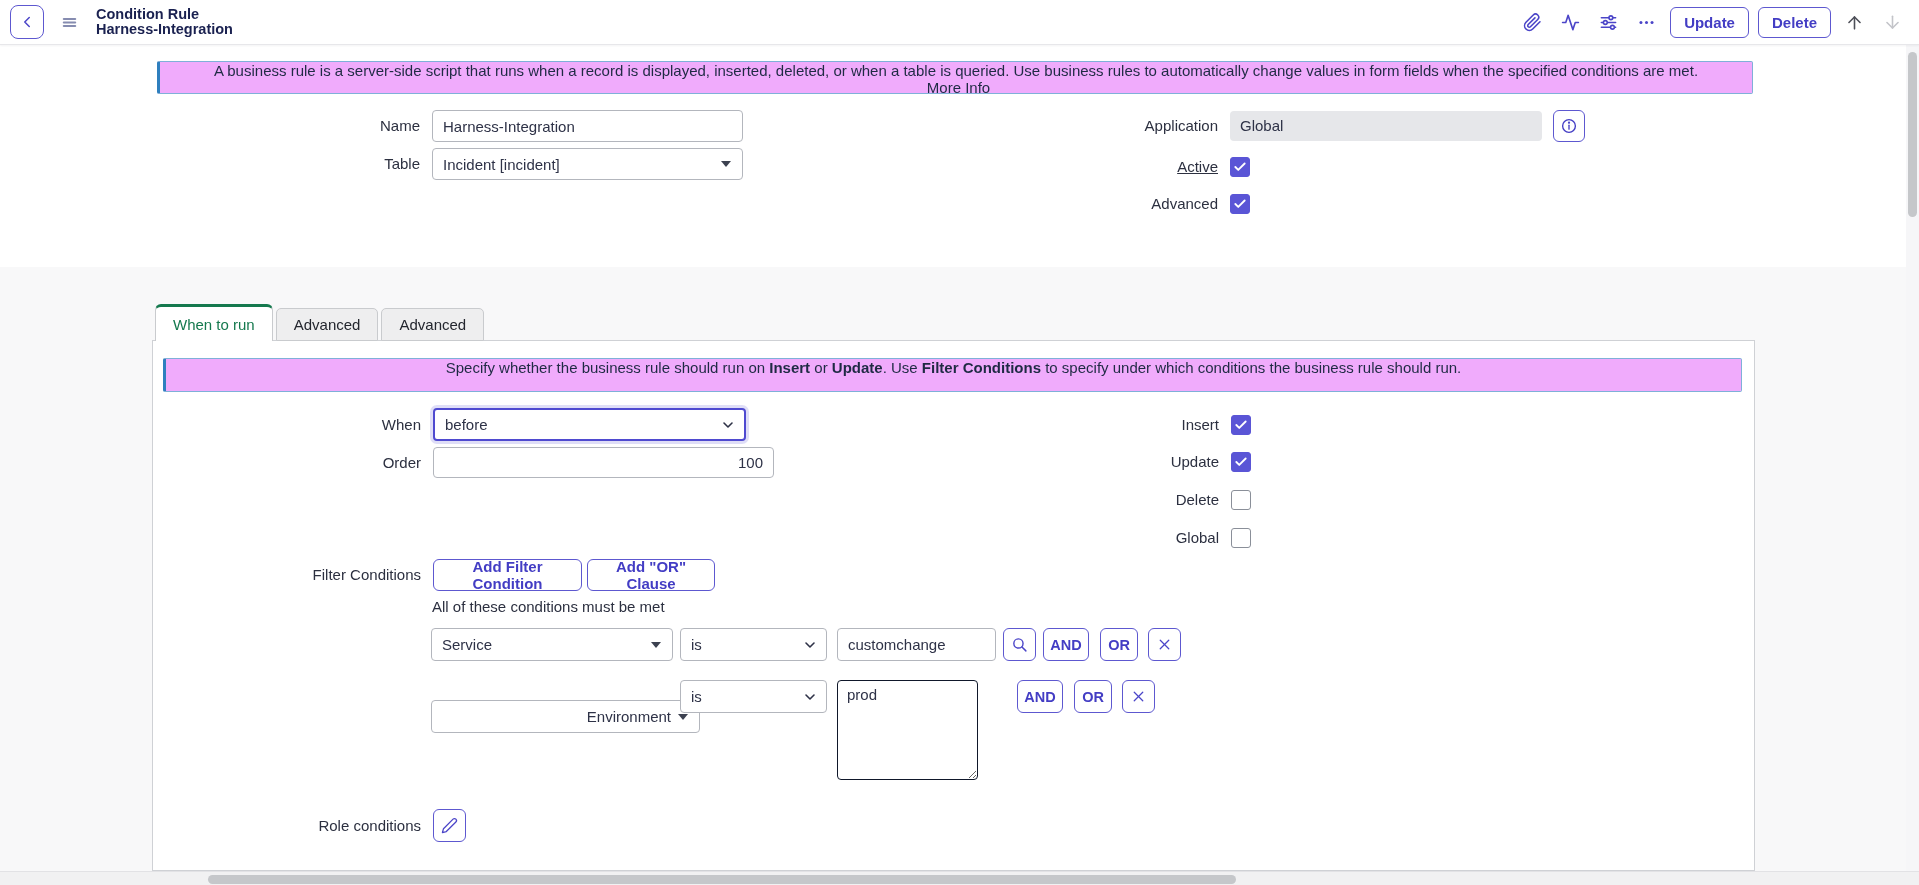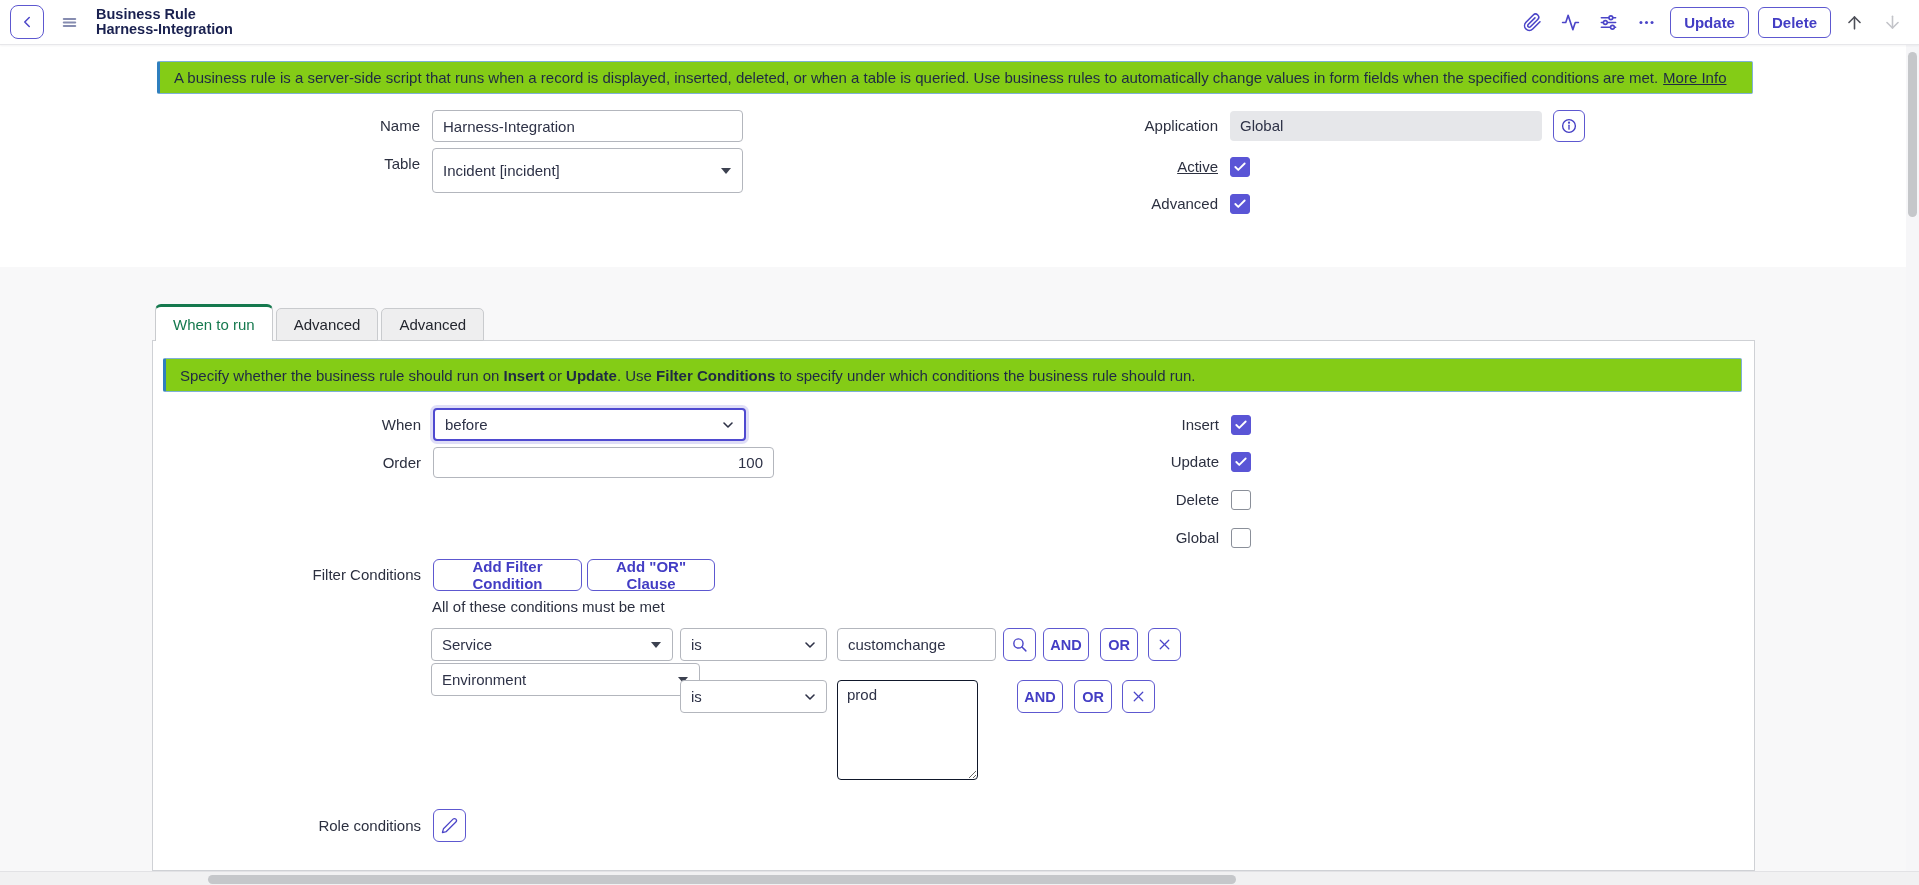--- a/index.html
+++ b/index.html
@@ -20,22 +20,22 @@
         background:#fff;color:#433dc4;font-weight:700;font-size:15px;cursor:pointer;
         font-family:"Liberation Sans","DejaVu Sans",sans-serif;box-sizing:border-box;}
   .hbtn{height:31px;padding:0 13px;margin-left:9px;}
   .arrowbtn{width:30px;height:30px;margin-left:8px;color:#4d4f58;}
   .arrowbtn.disabled{color:#c3c4c9;cursor:default;}
 
   
   .gray-bg{position:absolute;left:0;top:267px;right:0;bottom:0;background:#f8f8f9;}
 
   
-  .banner{position:absolute;box-sizing:border-box;background:#84cc16;border:1px solid #7fb0d8;border-left:3px solid #2f7fbe;
-          border-radius:2px;display:flex;align-items:center;padding:0 14px;font-size:15px;color:#1f2a44;white-space:nowrap;overflow:hidden;}
+  .banner{position:absolute;box-sizing:border-box;background:#f0abfc;border:1px solid #7fb0d8;border-left:3px solid #2f7fbe;
+          border-radius:2px;display:flex;align-items:center;padding:0 14px;font-size:15px;color:#1f2a44;white-space:nowrap;overflow:hidden;flex-direction:column;}
   .banner a{color:#1f2a44;text-decoration:underline;cursor:pointer;margin-left:5px;}
 
   
   .flabel{position:absolute;text-align:right;font-size:15px;color:#2c3040;}
   .tinput{position:absolute;box-sizing:border-box;border:1px solid #b3b6bd;border-radius:4px;padding:0 10px;
           font-family:"Liberation Sans","DejaVu Sans",sans-serif;font-size:15px;color:#2e3247;background:#fff;outline:none;}
   .readonly-field{position:absolute;box-sizing:border-box;background:#e6e7ea;border-radius:4px;padding:0 10px;
           font-size:15px;color:#2e3247;overflow:hidden;}
   .selbox{position:absolute;box-sizing:border-box;border:1px solid #b3b6bd;border-radius:4px;background:#fff;
           display:flex;align-items:center;padding:0 28px 0 10px;font-size:15px;color:#2e3247;cursor:pointer;}
@@ -88,21 +88,21 @@
         </svg>
     </button>
     <button class="iconbtn menu-btn">
       <svg width="17" height="17" viewBox="0 0 24 24" fill="none" stroke="currentColor" stroke-width="3" stroke-linecap="round">
           <line x1="4" y1="7" x2="20" y2="7"></line>
           <line x1="4" y1="12" x2="20" y2="12"></line>
           <line x1="4" y1="17" x2="20" y2="17"></line>
         </svg>
     </button>
     <div class="title-block">
-      <div>Business Rule</div>
+      <div>Condition Rule</div>
       <div>Harness-Integration</div>
     </div>
     <div class="header-right">
       <button class="iconbtn hicon">
         <svg width="19" height="19" viewBox="0 0 24 24" fill="none" stroke="currentColor" stroke-width="2" stroke-linecap="round" stroke-linejoin="round">
             <path d="M21.44 11.05l-9.19 9.19a6 6 0 0 1-8.49-8.49l9.19-9.19a4 4 0 0 1 5.66 5.66l-9.2 9.19a2 2 0 0 1-2.83-2.83l8.49-8.48"></path>
           </svg>
       </button>
       <button class="iconbtn hicon">
         <svg width="19" height="19" viewBox="0 0 24 24" fill="none" stroke="currentColor" stroke-width="2" stroke-linecap="round" stroke-linejoin="round">
@@ -147,21 +147,21 @@
 
   <div class="banner" style="left:157px;top:61px;width:1596px;height:33px;">
     <span>A business rule is a server-side script that runs when a record is displayed, inserted, deleted, or when a table is queried. Use business rules to automatically change values in form fields when the specified conditions are met.</span>
     <a>More Info</a>
   </div>
 
   <div class="flabel" style="left:157px;top:110px;width:263px;line-height:32px;">Name</div>
   <input class="tinput" style="left: 432px; top: 110px; width: 311px; height: 32px;" value="Harness-Integration">
 
   <div class="flabel" style="left:157px;top:148px;width:263px;line-height:32px;">Table</div>
-  <div class="selbox" style="left:432px;top:148px;width:311px;height:45px;">
+  <div class="selbox" style="left:432px;top:148px;width:311px;height:32px;">
     <span>Incident [incident]</span>
     <span class="tri"></span>
   </div>
 
   <div class="flabel" style="left:960px;top:112px;width:258px;line-height:28px;">Application</div>
   <div class="readonly-field" style="left:1230px;top:111px;width:312px;height:30px;line-height:30px;">Global</div>
   <button class="obtn sqbtn" style="left:1553px;top:110px;width:32px;height:32px;">
     <svg width="18" height="18" viewBox="0 0 24 24" fill="none" stroke="currentColor" stroke-width="1.8" stroke-linecap="round">
         <circle cx="12" cy="12" r="8.5"></circle>
         <line x1="12" y1="11" x2="12" y2="16.2"></line>
@@ -258,21 +258,21 @@
     </button>
     <button class="obtn sqbtn andor" style="left:890px;top:287px;width:46px;height:33px;">AND</button>
     <button class="obtn sqbtn andor" style="left:947px;top:287px;width:38px;height:33px;">OR</button>
     <button class="obtn sqbtn xbtn" style="left:995px;top:287px;width:33px;height:33px;">
       <svg viewBox="0 0 24 24" fill="none" stroke="currentColor" stroke-width="1.8" stroke-linecap="round">
           <line x1="6" y1="6" x2="18" y2="18"></line>
           <line x1="18" y1="6" x2="6" y2="18"></line>
         </svg>
     </button>
 
-    <div class="selbox" style="left:278px;top:322px;width:269px;height:33px;">
+    <div class="selbox" style="left:278px;top:359px;width:269px;height:33px;justify-content:flex-end;">
       <span>Environment</span>
       <span class="tri"></span>
     </div>
     <div class="selbox" style="left:527px;top:339px;width:147px;height:33px;">
       <span>is</span>
       <svg class="chev" viewBox="0 0 24 24" fill="none" stroke="currentColor" stroke-width="2.4" stroke-linecap="round" stroke-linejoin="round">
           <polyline points="6 9 12 15 18 9"></polyline>
         </svg>
     </div>
     <textarea class="txtarea" style="left: 684px; top: 339px; width: 141px; height: 100px;">prod</textarea>

